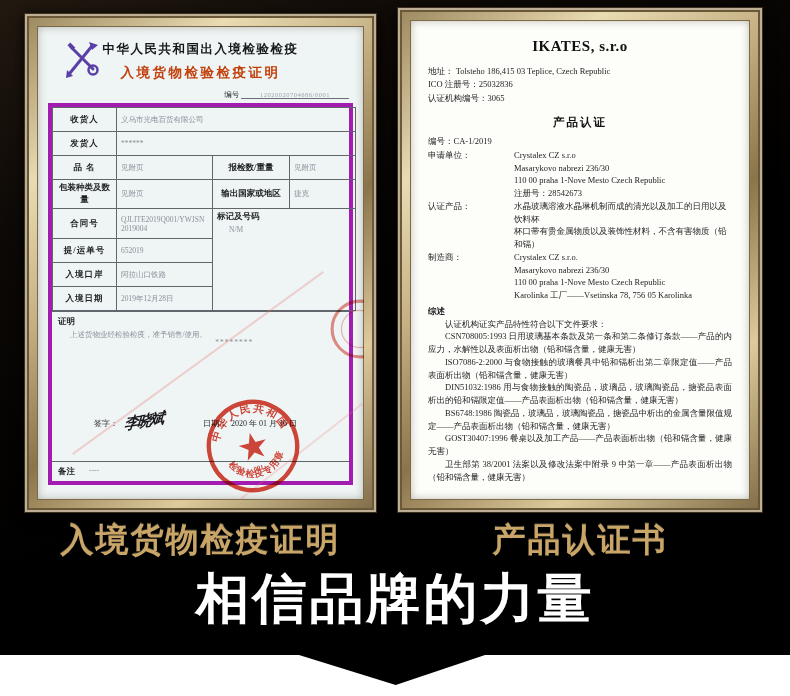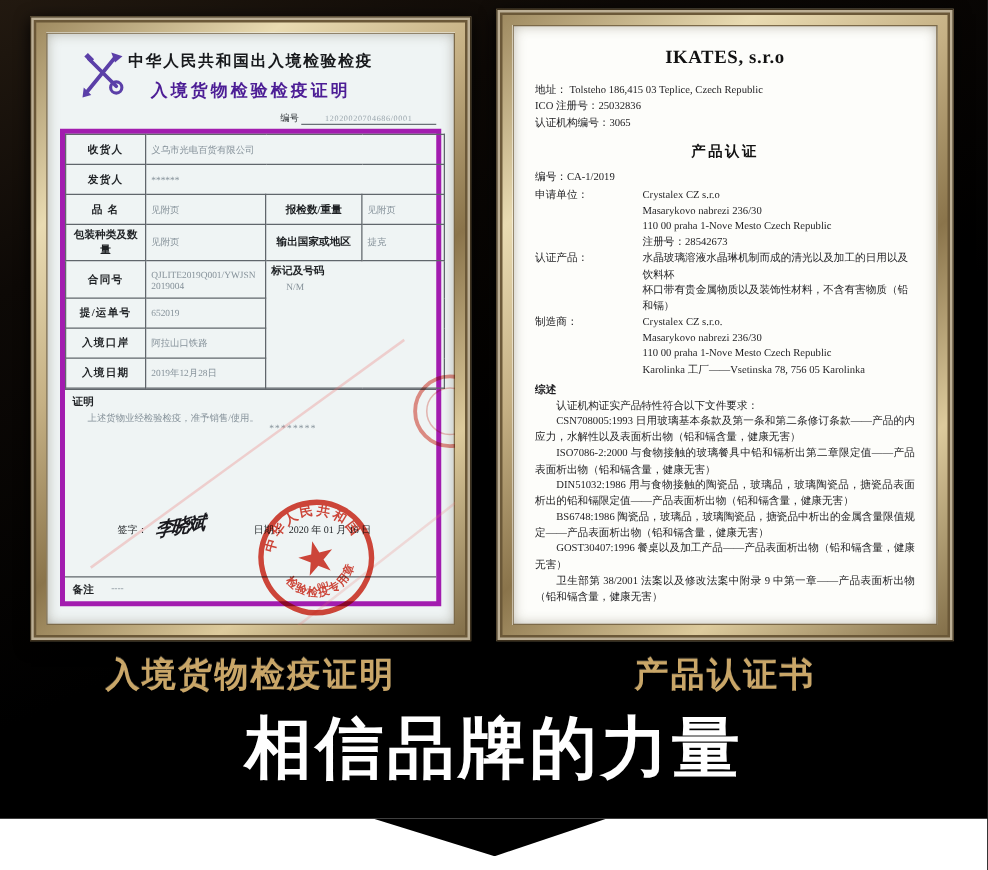--- a/index.html
+++ b/index.html
@@ -18,21 +18,21 @@
     box-shadow:inset 0 0 0 1px #7c6a49, inset 0 0 10px rgba(70,60,35,.4); }
   .paper-left  { background:#eff4f4; }
   .paper-right { background:#fdfdfa; }
 
   
   .lc { position:absolute; inset:0; padding:10px 11px; font-size:8px; color:#2b2f33; font-family:"Liberation Serif", serif; }
   .lc-header { position:relative; height:52px; }
   .lc-emblem { position:absolute; left:16px; top:2px; width:36px; height:42px; }
   .lc-titles { text-align:center; padding-top:5px; }
   .lc-title1 { font-size:12.5px; font-weight:bold; letter-spacing:1.5px; color:#17191c; }
-  .lc-title2 { font-size:13.5px; font-weight:bold; letter-spacing:2.5px; margin-top:6px; color:#4c1d95; }
+  .lc-title2 { font-size:13.5px; font-weight:bold; letter-spacing:2.5px; margin-top:6px; color:#c2410c; }
   .lc-serial { text-align:right; margin:2px 4px 3px 0; font-size:7.5px; }
   .lc-serial .num { display:inline-block; min-width:108px; border-bottom:1px solid #6a7076; color:#9aa6ad; font-size:6.5px; letter-spacing:.5px; text-align:center; filter:blur(.3px); }
   .lc-form { border:4px solid #a21caf; }
   table.lc-table { width:100%; border-collapse:collapse; table-layout:fixed; }
   .lc-table td { border:1px solid #60666b; padding:2px 4px; height:24px; vertical-align:middle; }
   .lc-table td.lbl { text-align:center; font-weight:bold; font-size:8.5px; letter-spacing:1px; color:#1e2124; }
   .lc-table td.lbl.tight { letter-spacing:0; }
   .val, .faint { color:#86929a; filter:blur(.25px); font-size:7.5px; }
   .mark-cell { vertical-align:top !important; }
   .mark-label { font-weight:bold; font-size:8.5px; color:#1e2124; }
@@ -58,21 +58,21 @@
   .rc-section-title { text-align:center; font-weight:bold; font-size:11.5px; letter-spacing:2px; margin:9px 0 4px; color:#111; }
   .rc-certno { margin-bottom:1px; }
   .kv { display:flex; }
   .kv .k { width:86px; flex-shrink:0; }
   .kv .v { flex:1; }
   .rc-overview-title { font-weight:bold; margin-top:3px; }
   .rc p { text-indent:2em; margin:0; text-align:justify; }
 
   
   .caption { position:absolute; top:520px; height:40px; display:flex; align-items:center; justify-content:center;
-    font-size:27px; font-weight:bold; color:#c9a668; letter-spacing:2px; font-family:"Liberation Sans", sans-serif;
+    font-size:33px; font-weight:bold; color:#c9a668; letter-spacing:2px; font-family:"Liberation Sans", sans-serif;
     text-shadow:0 1px 1px rgba(0,0,0,.6), 0 -1px 0 rgba(255,235,190,.25); }
   .caption-left  { left:24px;  width:353px; }
   .caption-right { left:397px; width:366px; }
   .banner-title { position:absolute; left:0; top:563px; width:100%; text-align:center; font-size:54px; font-weight:900;
     color:#fff; letter-spacing:3px; font-family:"Liberation Sans", sans-serif; }
   .bottom-white { position:absolute; left:0; top:655px; width:100%; height:41px; background:#fff; }
   .chevron { position:absolute; left:299px; top:655px; width:186px; height:30px; background:#000;
     clip-path:polygon(0 0, 100% 0, 52% 100%); }
 </style>
 </head>

